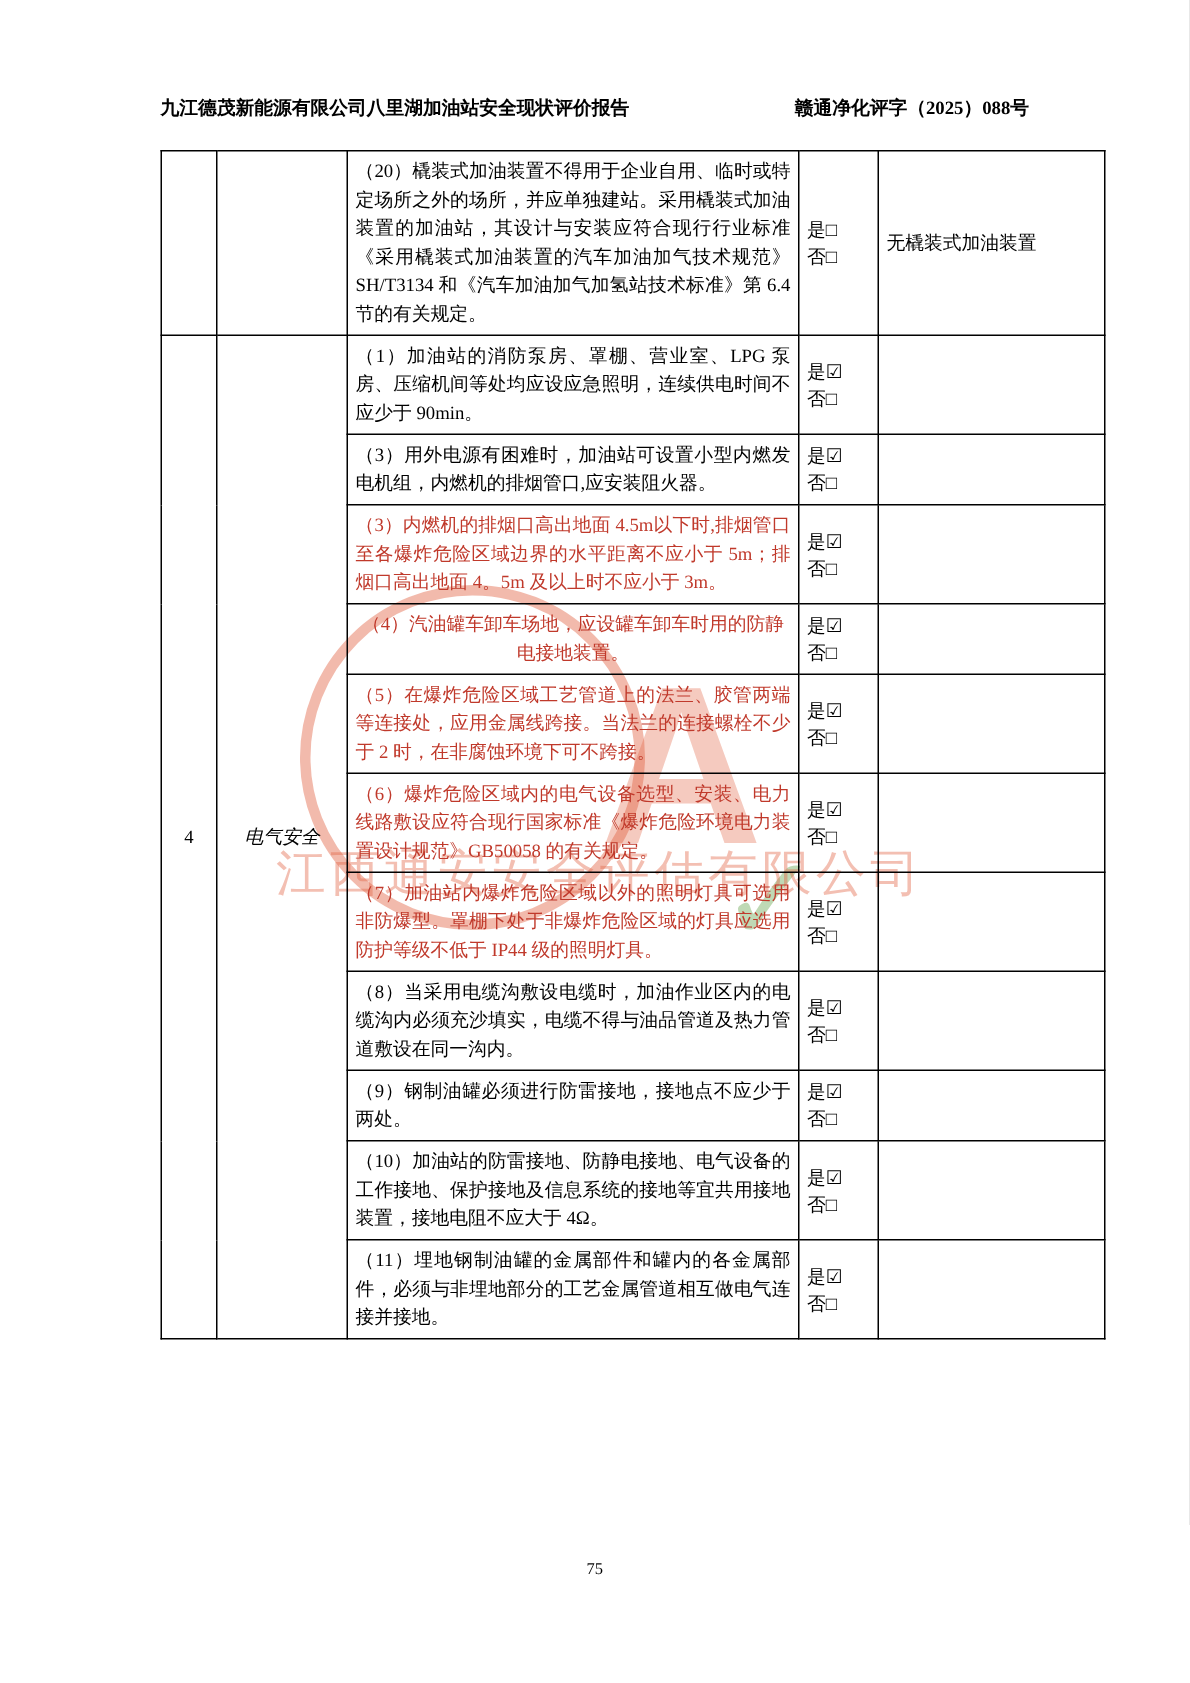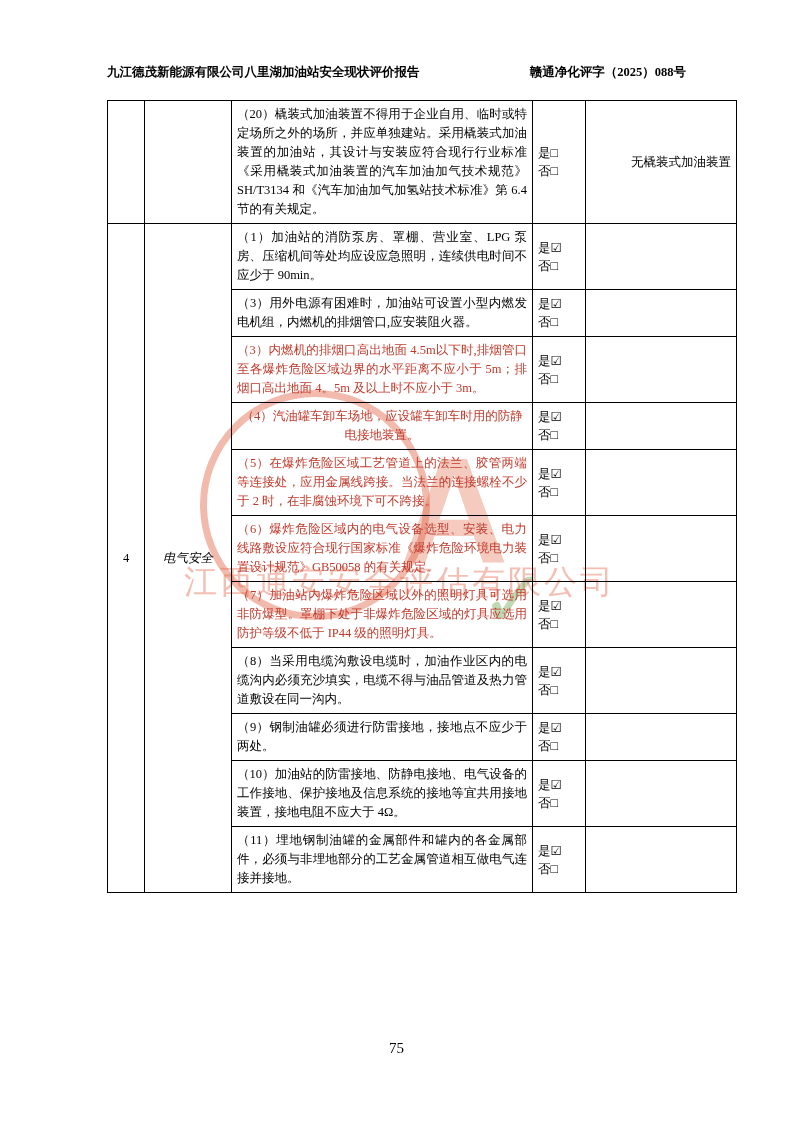--- a/index.html
+++ b/index.html
@@ -110,35 +110,35 @@
     border: 1px solid #000;
     vertical-align: middle;
     padding: 4px 5px;
     font-size: 12.5px;
     line-height: 19px;
   }
   .c-no       { width: 26px;  text-align: center; }
   .c-cat      { width: 76px;  text-align: center; font-style: italic; }
   .c-item     { width: 290px; text-align: justify; text-justify: inter-ideograph; }
   .c-judge    { width: 42px;  text-align: left; white-space: nowrap; }
-  .c-remark   { width: 140px; text-align: right; }
+  .c-remark   { width: 140px; text-align: left; }
 
   .c-item.center { text-align: center; margin-top: 20px; }
 
   .judge-line { display: block; font-size: 12.5px; line-height: 18px; }
   
   .tone-a { color: #c0392b; }
 
   .pagenum {
     position: absolute;
     top: 1040px;
     left: 0;
     width: 793px;
     text-align: center;
-    font-size: 15px;
+    font-size: 11px;
     font-family: "Liberation Serif", "DejaVu Serif", serif;
   }
 </style>
 </head>
 <body>
 
 <div class="page">
 
   <div class="header">
     <span class="left">九江德茂新能源有限公司八里湖加油站安全现状评价报告</span>

